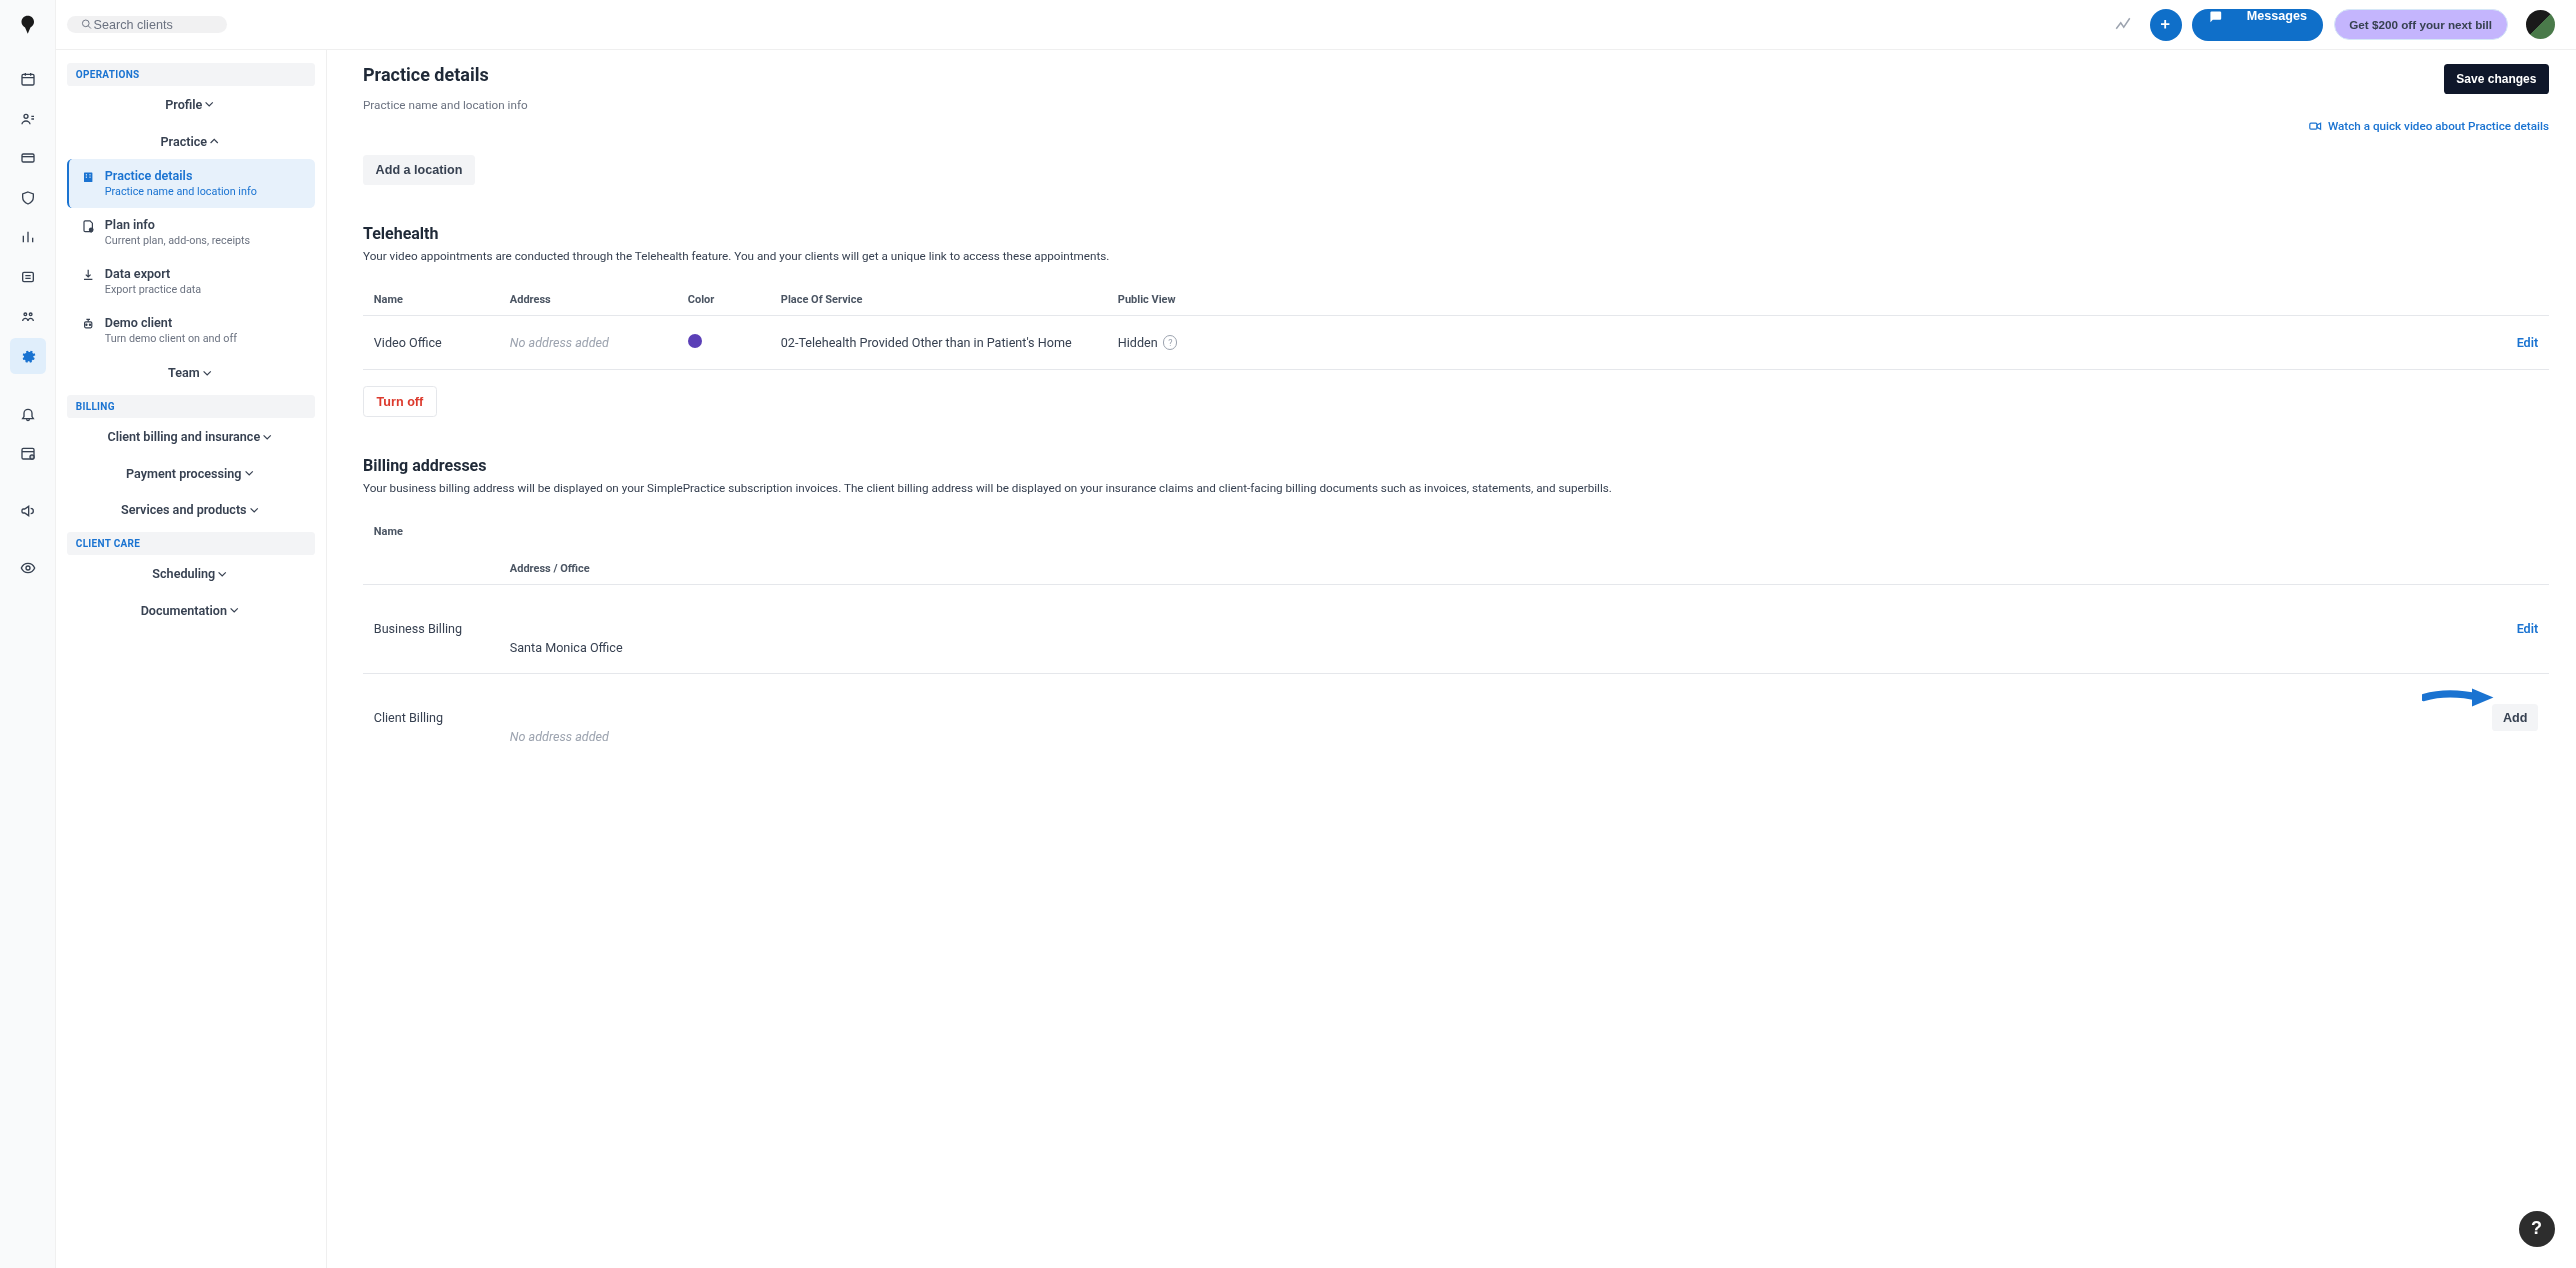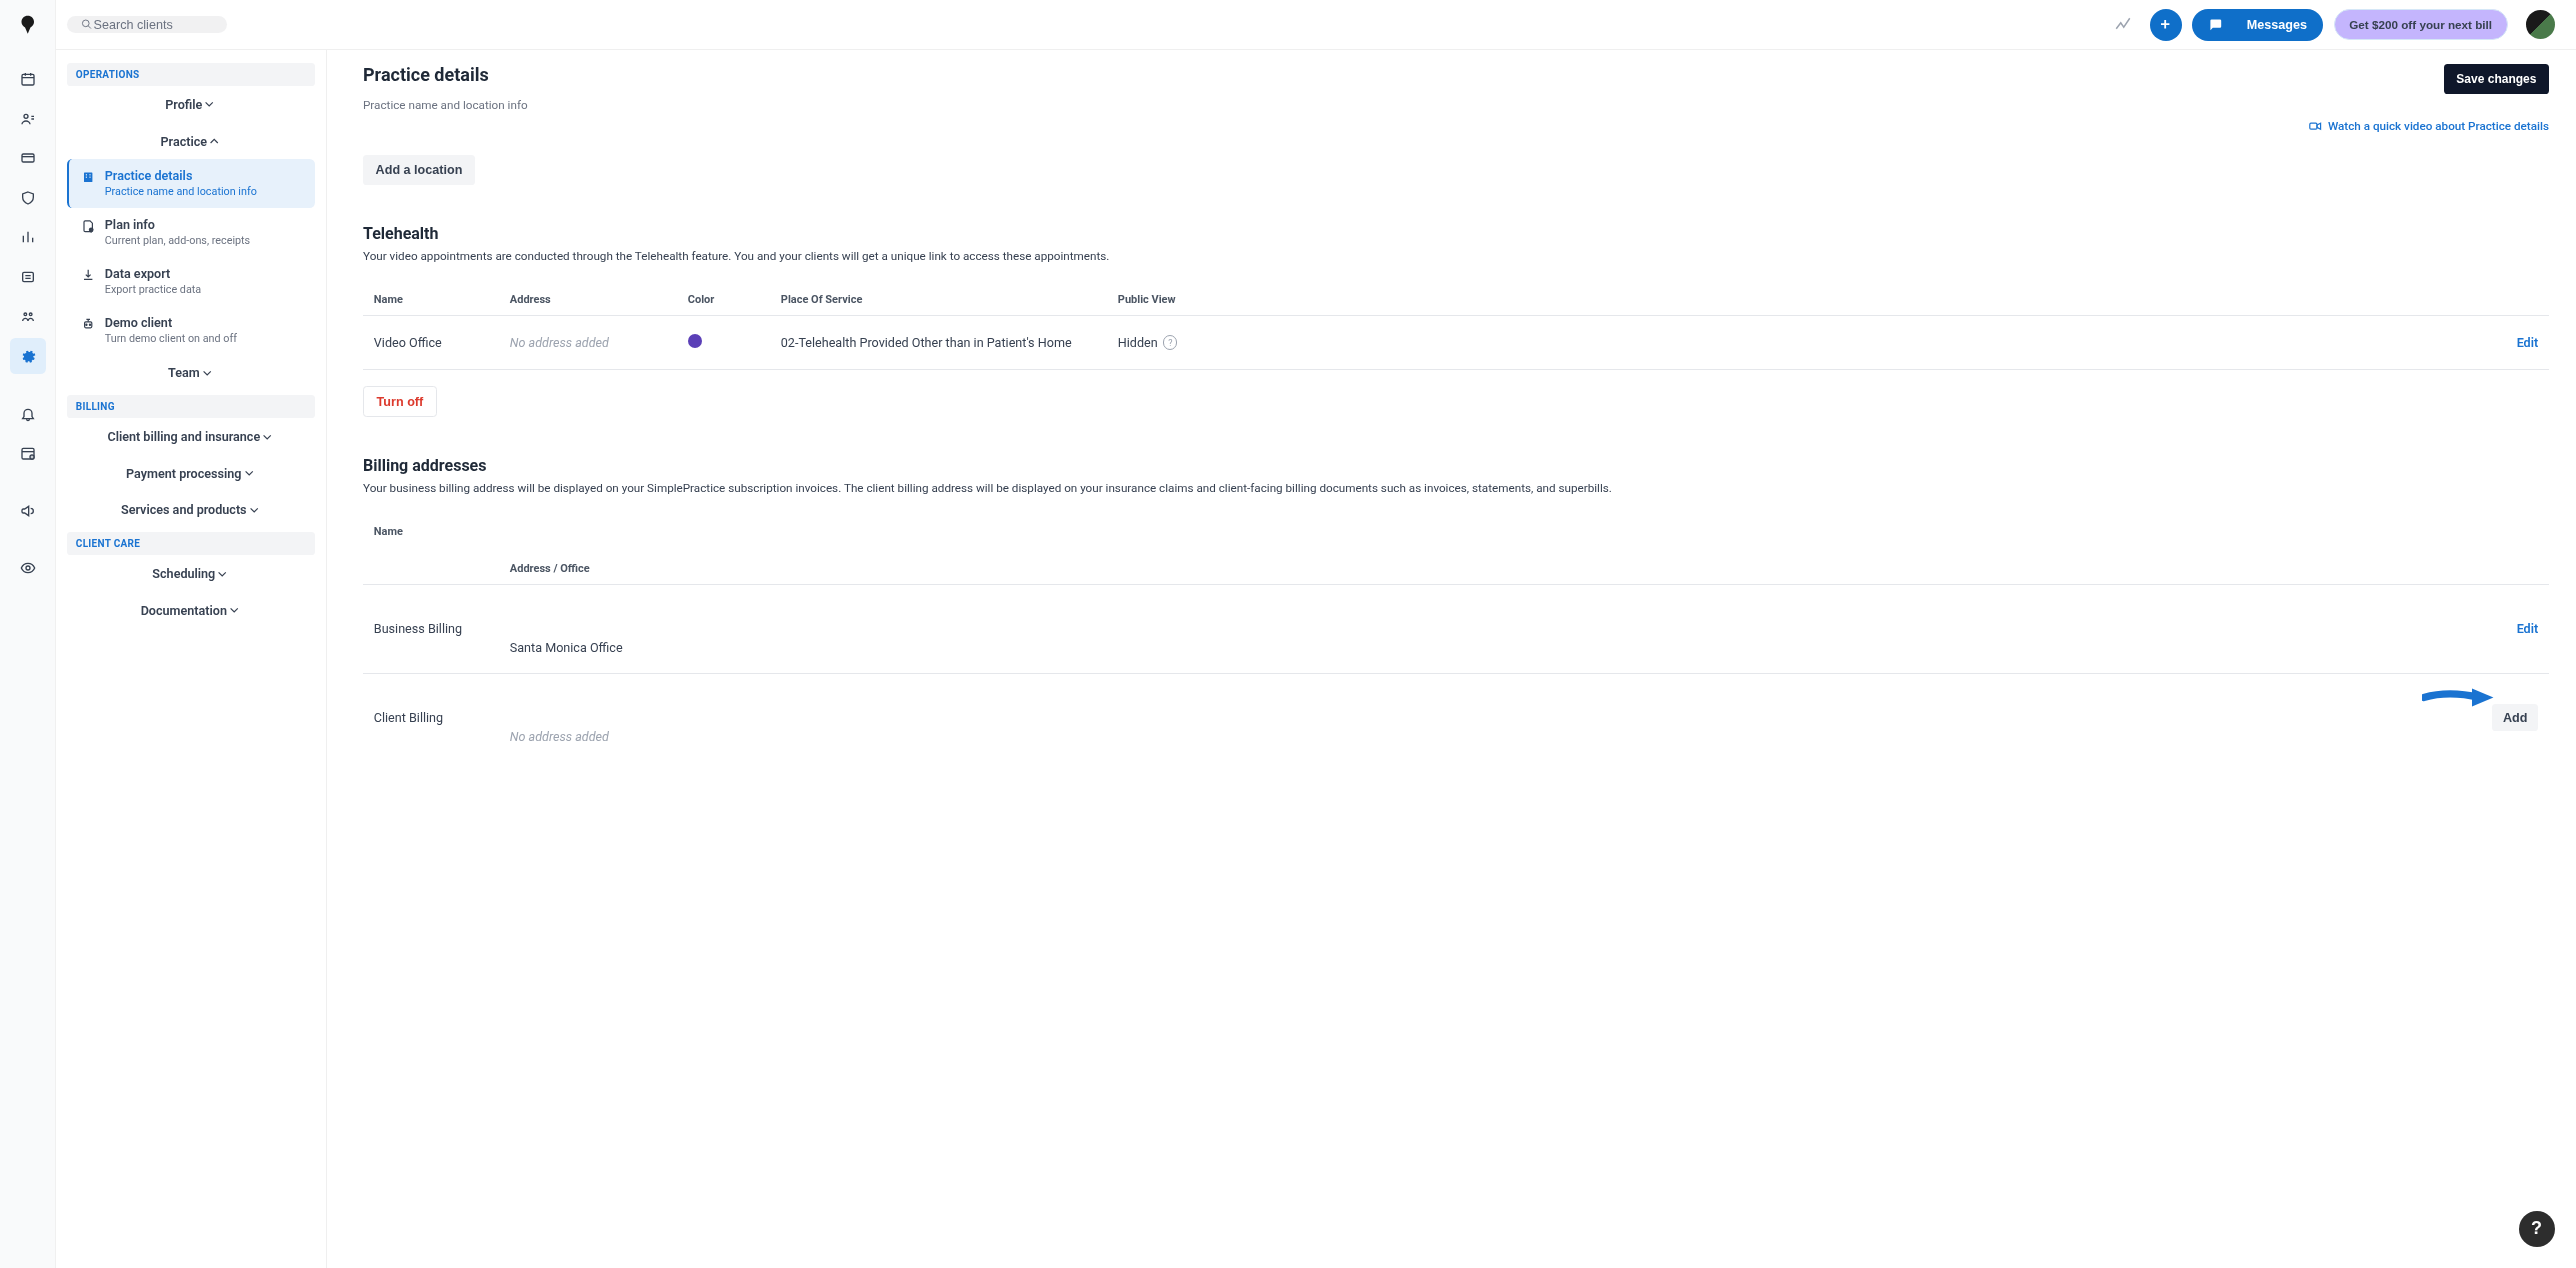--- a/index.html
+++ b/index.html
@@ -16,21 +16,21 @@
     .main { flex: 1; display: flex; flex-direction: column; }
     
     
     .header { height: 50px; display: flex; align-items: center; padding: 0 21.5px 0 10.8px; gap: 10.8px; border-bottom: 0.9px solid #efefef; }
     .search-wrap { background: #f1f1f2; border-radius: 16px; display: flex; align-items: center; padding: 0 14.4px; height: 17px; width: 160px; color: #6b7280; gap: 1px; }
     .search-input { border: none; background: transparent; outline: none; font-size: 12.6px; color: #333; width: 100%; }
     .search-input::placeholder { color: #6b7280; }
     .header-spacer { flex: 1; }
     .analytics-icon { color: #9ca3af; margin-right: 7.2px; cursor: pointer; }
     .plus-btn { width: 32px; height: 32px; border-radius: 50%; background: #0f6fc9; color: #fff; display: flex; align-items: center; justify-content: center; cursor: pointer; border: none; }
-    .messages-btn { background: #0f6fc9; color: #fff; border: none; border-radius: 16px; padding: 0 16px; height: 32px; display: flex; align-items: center; gap: 24px; font-size: 12.6px; font-weight: 600; cursor: pointer; }
+    .messages-btn { background: #0f6fc9; color: #fff; border: none; border-radius: 16px; padding: 0 16px; height: 32px; display: flex; gap: 24px; font-size: 12.6px; font-weight: 600; cursor: pointer; }
     .promo-btn { background: #c4b5fd; border: 0.9px solid #d5e7f7; border-radius: 16px; padding: 0 14.4px; height: 30.5px; font-size: 11.7px; font-weight: 600; color: #374151; cursor: pointer; }
     .avatar { width: 29px; height: 29px; border-radius: 50%; background: linear-gradient(135deg, #1a1a1a 50%, #4a7a4a 50%); margin-left: 7.2px; cursor: pointer; }
     
     
     .content-row { flex: 1; display: flex; overflow: hidden; }
     
     
     .sidebar { width: 271px; border-right: 0.9px solid #efefef; overflow-y: auto; padding: 9px 10.8px; }
     .sb-section { background: #f3f4f6; color: #1a73d1; font-size: 10px; font-weight: 700; padding: 6.3px 9px; border-radius: 3.6px; letter-spacing: 0.3px; margin-top: 3.6px; }
     .sb-group { padding: 10.8px 9px; font-size: 12.6px; font-weight: 600; color: #374151; display: flex; align-items: center; justify-content: center; cursor: pointer; }

